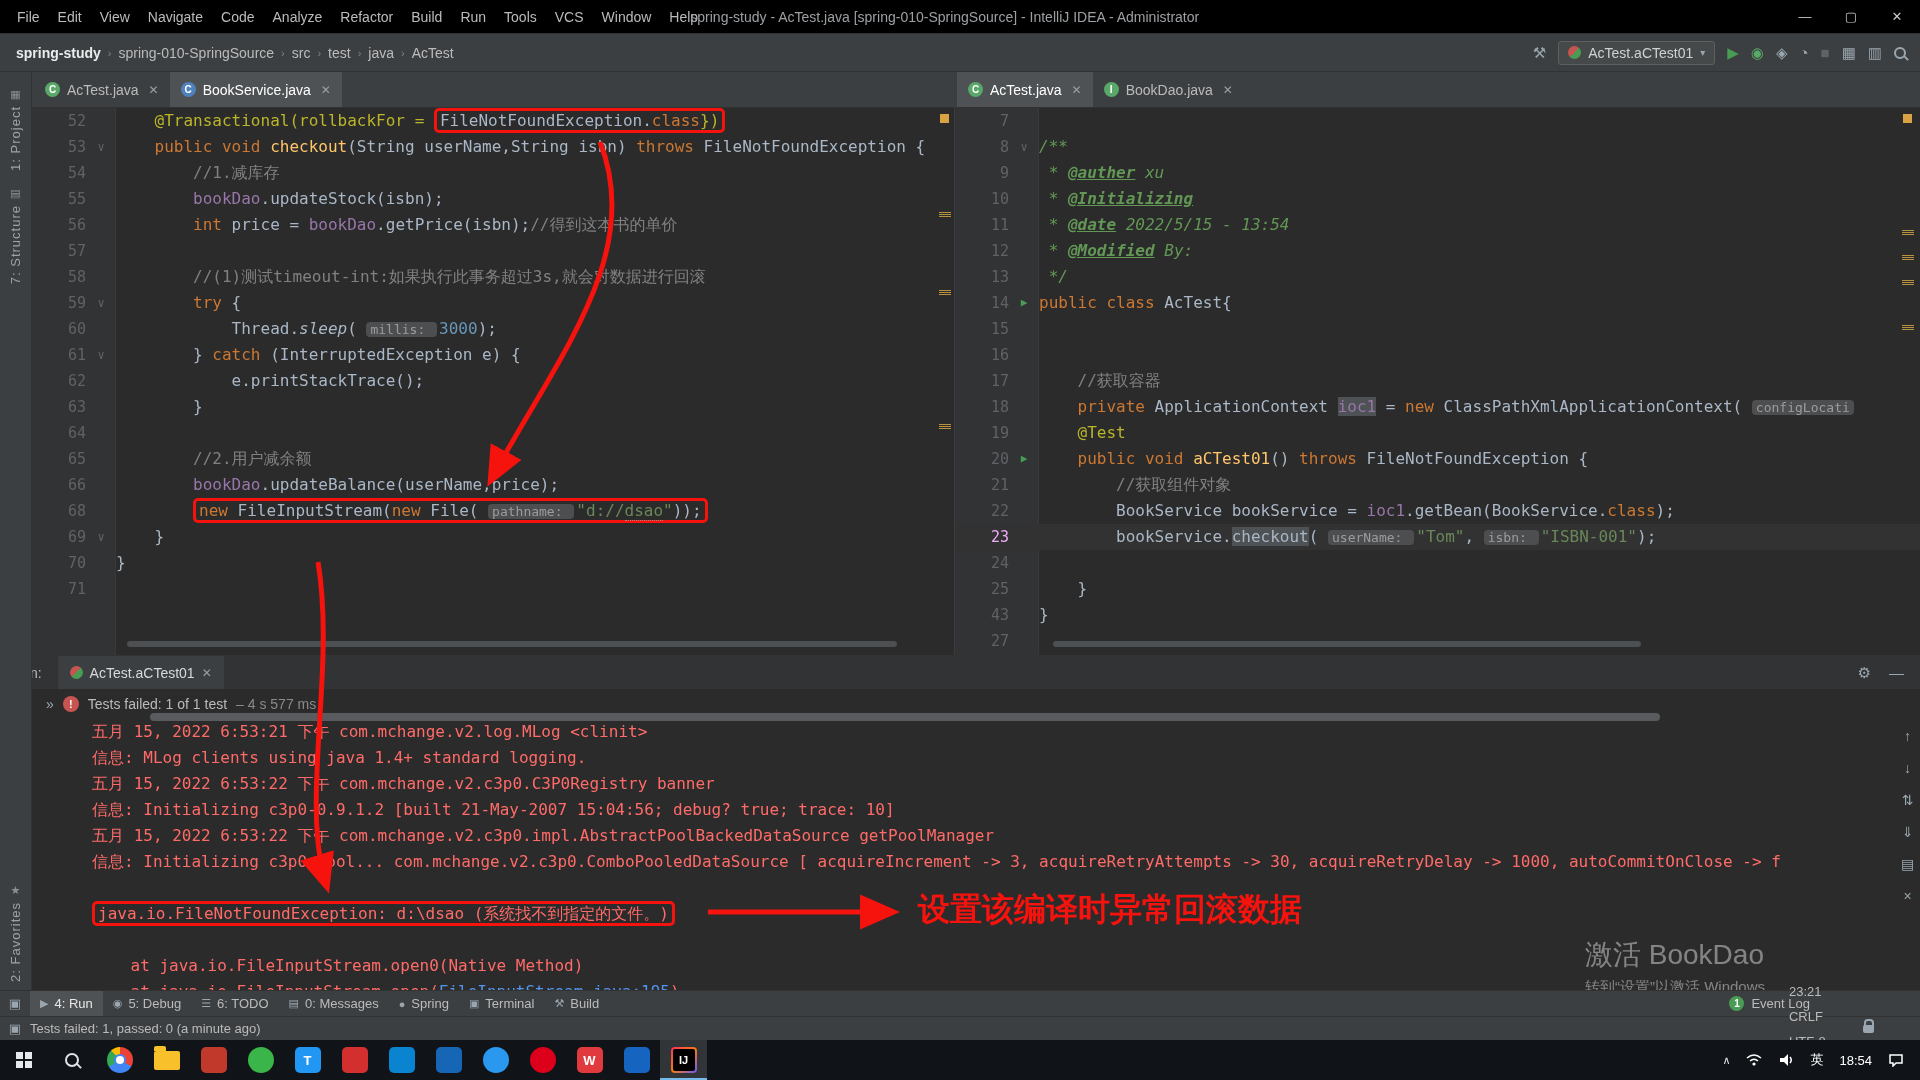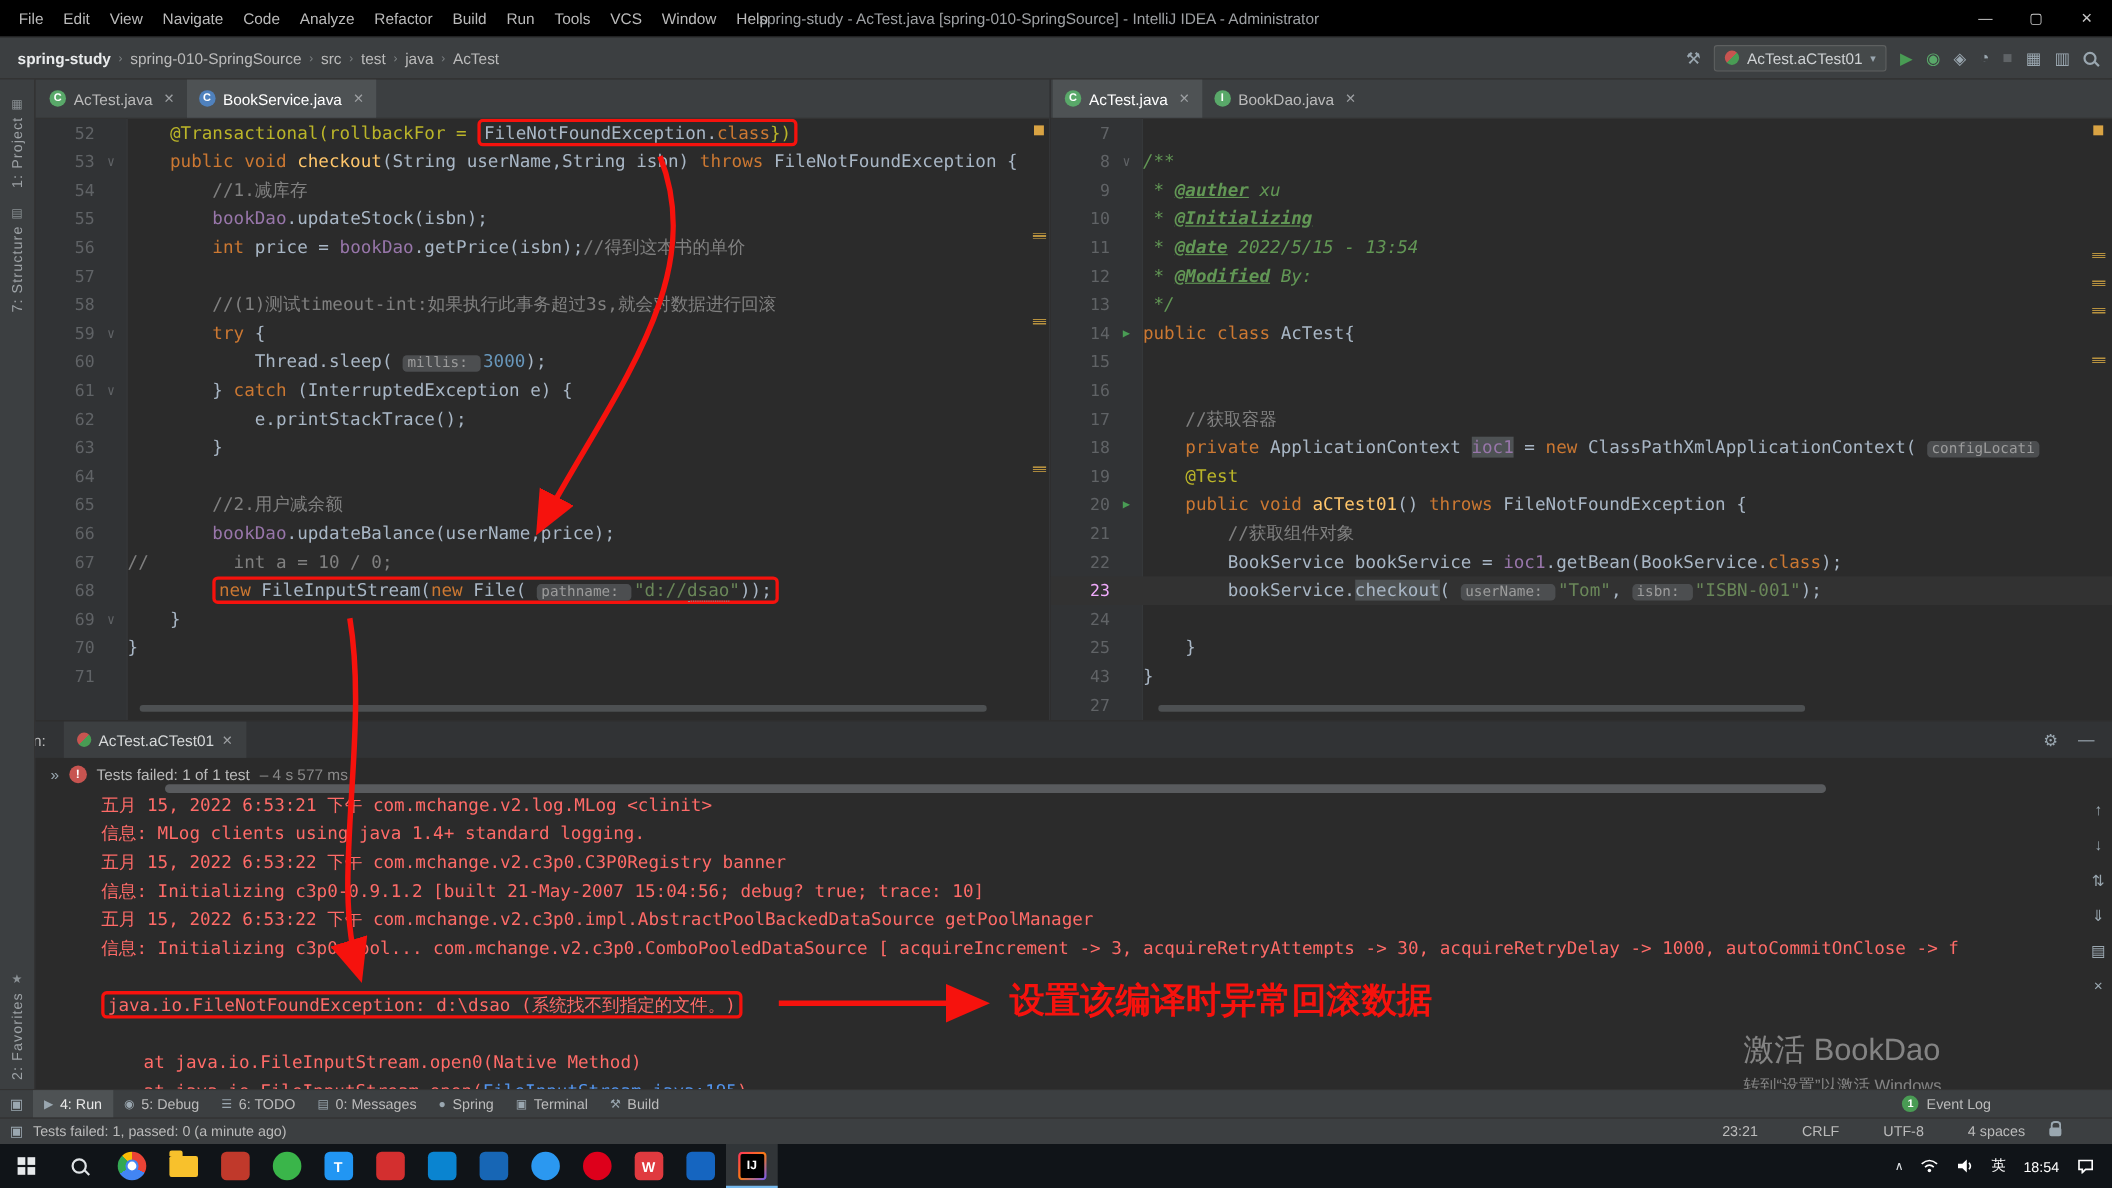--- a/index.html
+++ b/index.html
@@ -58,21 +58,21 @@
 .p{color:#a9b7c6;}
 .kw{color:#cc7832;}
 .ann{color:#bbb529;}
 .cmt{color:#808080;}
 .doc{color:#629755;font-style:italic;}
 .doctag{color:#629755;font-weight:bold;font-style:italic;text-decoration:underline;}
 .str{color:#6a8759;}
 .num{color:#6897bb;}
 .fld{color:#9876aa;}
 .mth{color:#ffc66b;}
-.stc{}
+.stc{font-style:italic;}
 .hint{background:#4c4e50;color:#9c9c9c;border-radius:4px;padding:0 4px;font-size:13px;margin-right:2px;}
 .hlid{background:#4e5254;}
 .typo{border-bottom:1px dotted #909090;}
 .redbox{border:3px solid #f6120d;border-radius:5px;padding:0 3px;}
 .hscroll{position:absolute;bottom:8px;height:6px;background:#4d5052;border-radius:3px;z-index:3;}
 .stripe-mark{position:absolute;width:12px;height:5px;background:repeating-linear-gradient(#b8923f 0 1px,transparent 1px 2px);z-index:3;}
 .stripe-sq{position:absolute;width:9px;height:9px;background:#d9a343;z-index:3;}
 
 
 .runpanel{position:absolute;left:0;top:655px;width:1920px;height:335px;background:#2b2b2b;border-top:1px solid #323232;z-index:2;}
@@ -240,21 +240,20 @@
             <div class="crow"><span class="ln">57</span><span class="gi"></span><span class="ct"></span></div>
             <div class="crow"><span class="ln">58</span><span class="gi"></span><span class="ct"><span class="seg p">        </span><span class="seg cmt">//(1)测试timeout-int:如果执行此事务超过3s,就会对数据进行回滚</span></span></div>
             <div class="crow"><span class="ln">59</span><span class="gi">∨</span><span class="ct"><span class="seg p">        </span><span class="seg kw">try</span><span class="seg p"> {</span></span></div>
             <div class="crow"><span class="ln">60</span><span class="gi"></span><span class="ct"><span class="seg p">            Thread.</span><span class="seg p stc">sleep</span><span class="seg p">( </span><span class="seg hint">millis: </span><span class="seg num">3000</span><span class="seg p">);</span></span></div>
             <div class="crow"><span class="ln">61</span><span class="gi">∨</span><span class="ct"><span class="seg p">        } </span><span class="seg kw">catch</span><span class="seg p"> (InterruptedException e) {</span></span></div>
             <div class="crow"><span class="ln">62</span><span class="gi"></span><span class="ct"><span class="seg p">            e.printStackTrace();</span></span></div>
             <div class="crow"><span class="ln">63</span><span class="gi"></span><span class="ct"><span class="seg p">        }</span></span></div>
             <div class="crow"><span class="ln">64</span><span class="gi"></span><span class="ct"></span></div>
             <div class="crow"><span class="ln">65</span><span class="gi"></span><span class="ct"><span class="seg p">        </span><span class="seg cmt">//2.用户减余额</span></span></div>
             <div class="crow"><span class="ln">66</span><span class="gi"></span><span class="ct"><span class="seg p">        </span><span class="seg fld">bookDao</span><span class="seg p">.updateBalance(userName,price);</span></span></div>
-            <div class="crow"><span class="ln">67</span><span class="gi"></span><span class="ct"><span class="seg cmt">//        </span><span class="seg cmt">int a = 10 / 0;</span></span></div>
             <div class="crow"><span class="ln">68</span><span class="gi"></span><span class="ct"><span class="seg p">        </span><span class="redbox"><span class="seg kw">new</span><span class="seg p"> FileInputStream(</span><span class="seg kw">new</span><span class="seg p"> File( </span><span class="seg hint">pathname: </span><span class="seg str">"d://</span><span class="seg str typo">dsao</span><span class="seg str">"</span><span class="seg p">));</span></span></span></div>
             <div class="crow"><span class="ln">69</span><span class="gi">∨</span><span class="ct"><span class="seg p">    }</span></span></div>
             <div class="crow"><span class="ln">70</span><span class="gi"></span><span class="ct"><span class="seg p">}</span></span></div>
             <div class="crow"><span class="ln">71</span><span class="gi"></span><span class="ct"></span></div>
           </div>
       </div>
       <div class="hscroll" style="left:95px;width:770px;"></div>
       <div class="stripe-sq" style="right:5px;top:42px;"></div>
       <div class="stripe-mark" style="right:3px;top:140px;"></div>
       <div class="stripe-mark" style="right:3px;top:218px;"></div>
@@ -405,21 +404,21 @@
     <span class="eventlog">
       <span class="ev-badge">1</span>
       <span>Event Log</span>
     </span>
   </div>
 
   <div class="statusbar">
     <span class="sb-corner">▣</span>
     <span>Tests failed: 1, passed: 0 (a minute ago)</span>
     <span class="sb-right">
-      <span id="sb-items" style="display:flex;gap:40px;">
+      <span id="sb-items" style="display:flex;gap:10px;flex-direction:column;">
           <span>23:21</span>
           <span>CRLF</span>
           <span>UTF-8</span>
           <span>4 spaces</span>
         </span>
       <span class="lock-ic"></span>
     </span>
   </div>
 
   <div class="taskbar">

